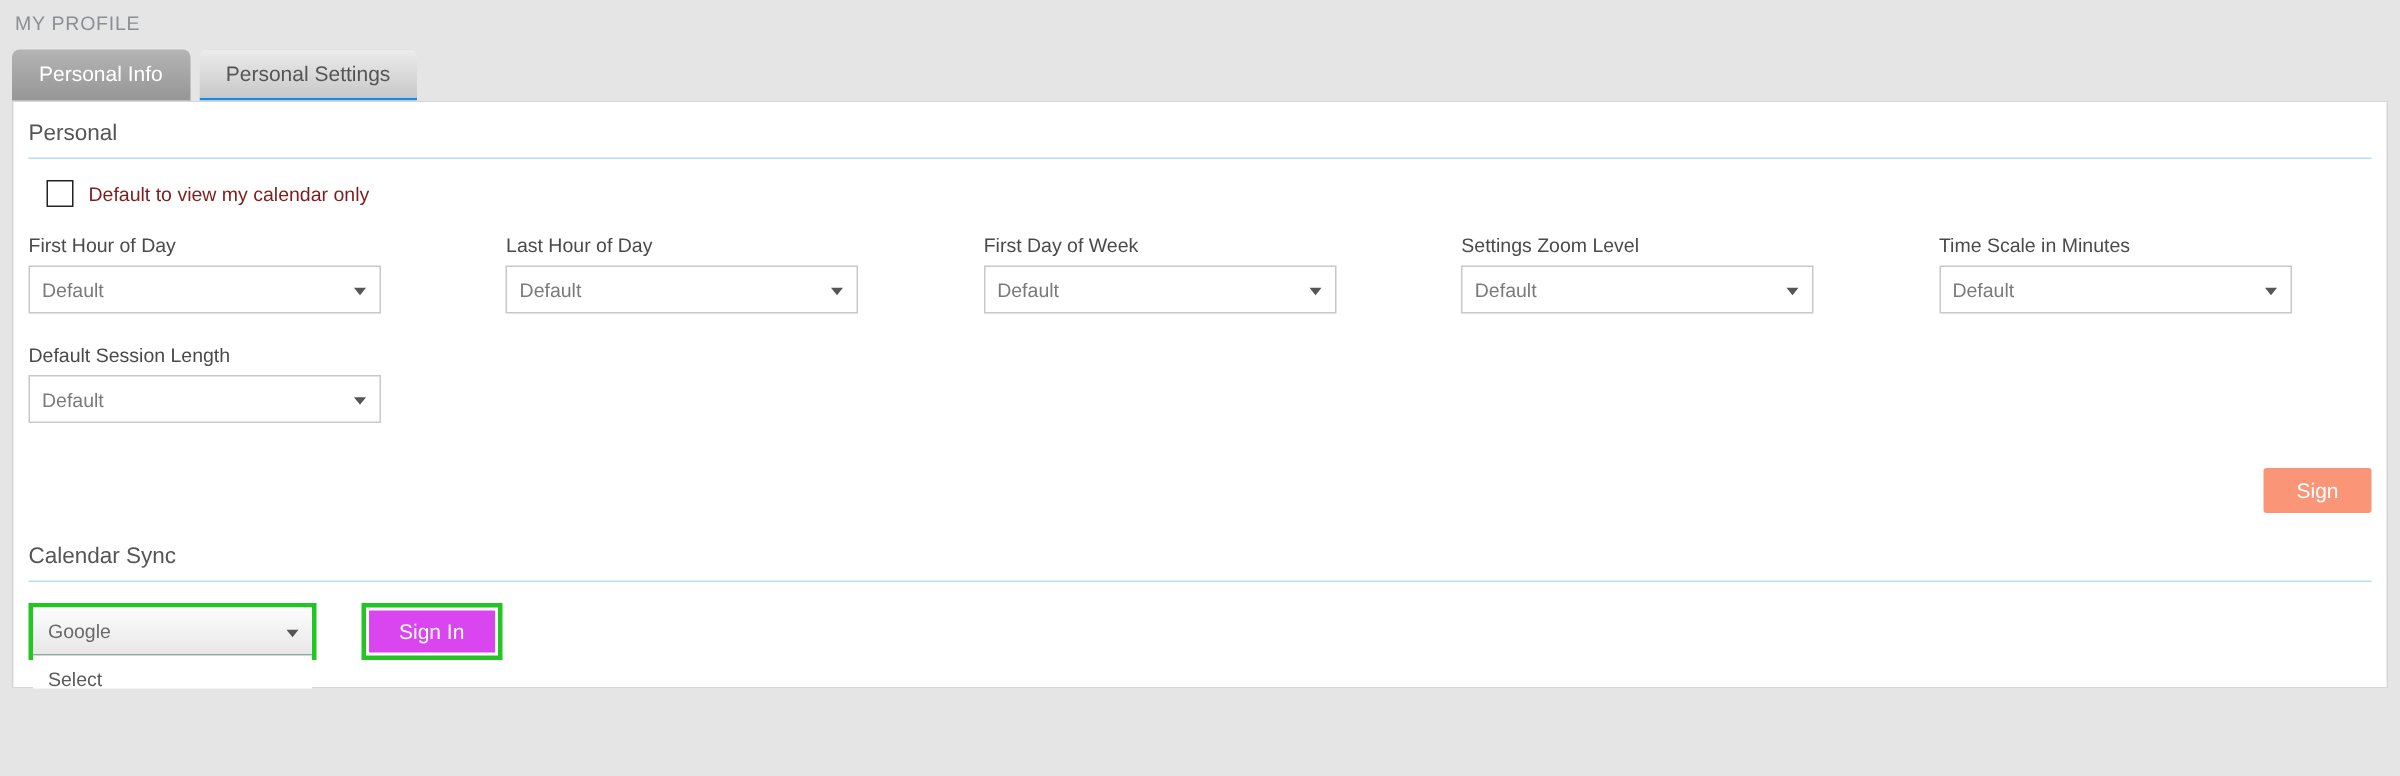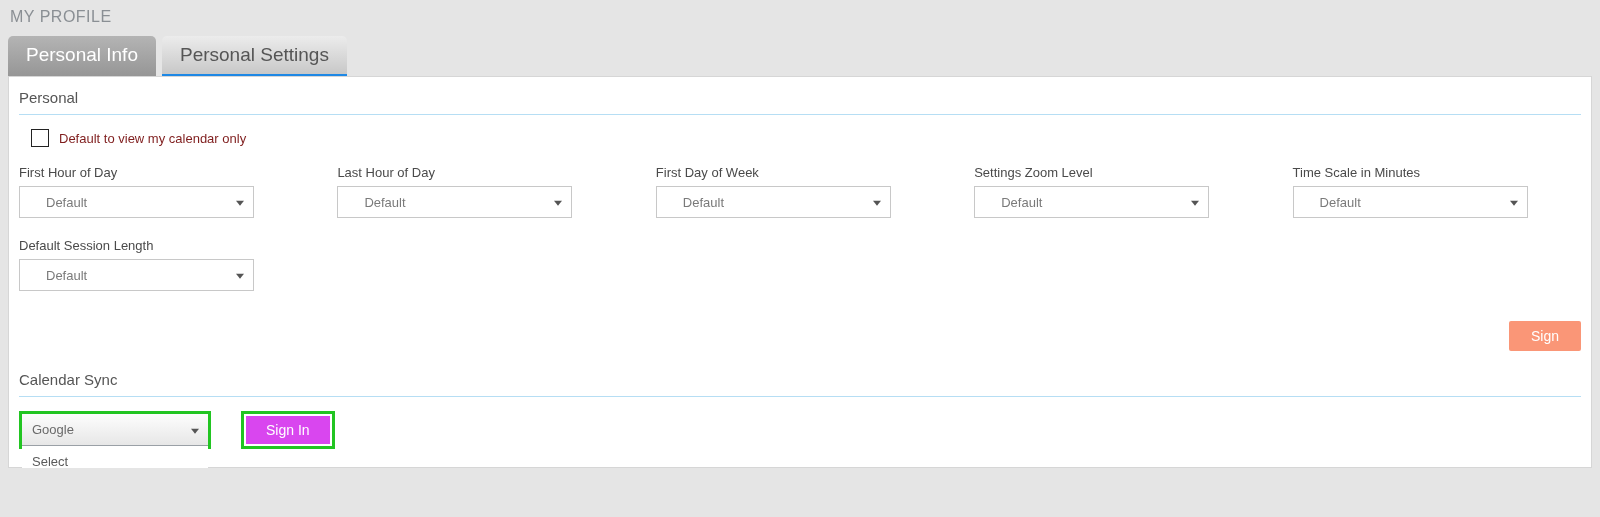--- a/index.html
+++ b/index.html
@@ -9,31 +9,31 @@
     }
     body {
       font-family: "Segoe UI", Arial, sans-serif;
       background: #e5e5e5;
       font-size: 14px;
       color: #333;
       width: 1600px;
     }
     .page-header {
       padding: 8px 10px 10px 10px;
-      font-size: 16px;
+      font-size: 13px;
       letter-spacing: 0.5px;
       color: #8a8f94;
     }
     .tabs {
       display: flex;
       padding-left: 8px;
     }
     .tab {
       padding: 8px 18px;
-      font-size: 19px;
+      font-size: 14px;
       cursor: pointer;
       background: linear-gradient(to bottom, #ececec 0%, #c8c8c8 100%);
       color: #555;
       border-top-left-radius: 5px;
       border-top-right-radius: 5px;
       margin-right: 6px;
     }
     .tab.active {
       background: linear-gradient(to bottom, #b4b4b4 0%, #969696 100%);
       color: #fff;
@@ -85,21 +85,21 @@
       display: block;
       font-size: 13px;
       color: #4a4a4a;
       margin-bottom: 6px;
     }
     .select {
       width: 235px;
       height: 32px;
       border: 1px solid #c8c8c8;
       background: #fff;
-      padding: 0 24px 0 26px;
+      padding: 0 24px 0 8px;
       font-size: 13px;
       color: #7a7a7a;
       position: relative;
       display: flex;
       align-items: center;
     }
     .select::after {
       content: "";
       position: absolute;
       right: 9px;

